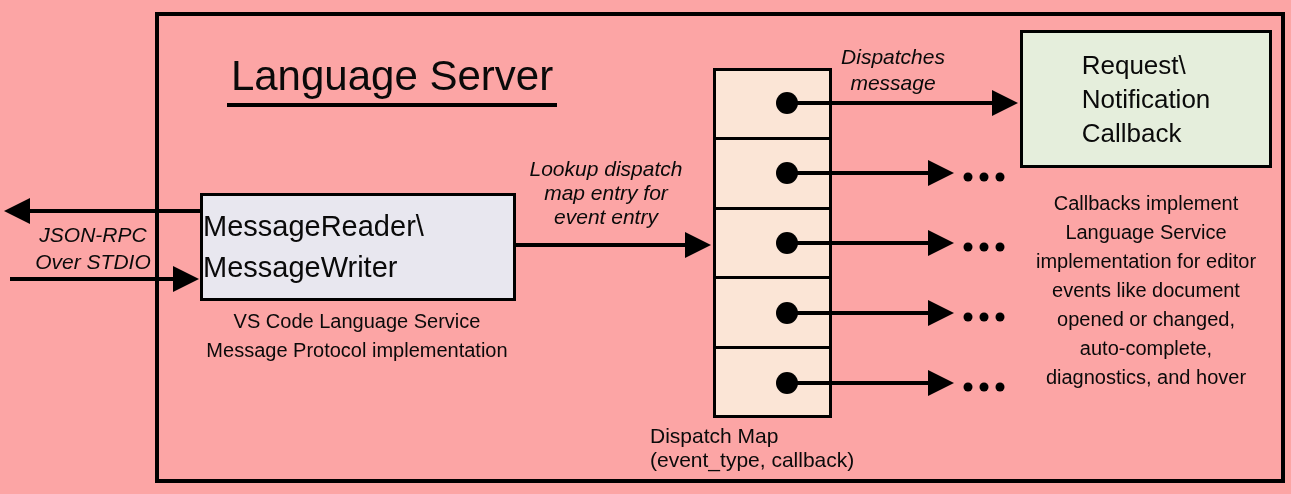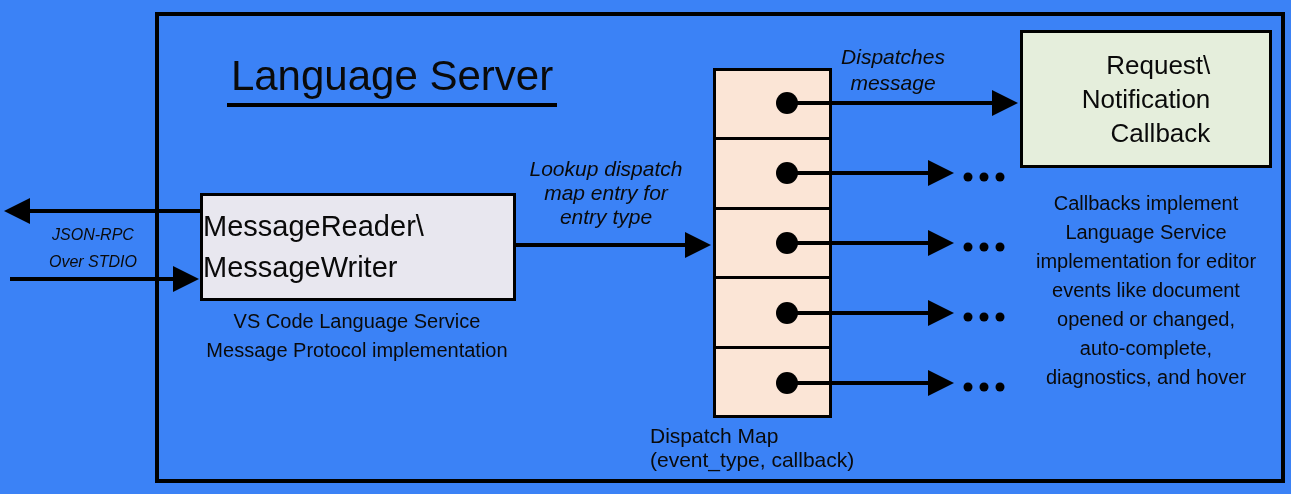--- a/index.html
+++ b/index.html
@@ -2,21 +2,21 @@
 <html><head>
 <meta charset="utf-8">
 <style>
   html, body {
     margin: 0; padding: 0; background: #ffffff;
   }
   .canvas {
     position: relative;
     width: 1291px;
     height: 494px;
-    background: #3b82f6;
+    background: #fca5a5;
     font-family: "Liberation Sans", sans-serif;
     color: #0a0a0a;
     overflow: hidden;
   }
   .pre { white-space: pre-line; }
   .italic { font-style: italic; }
 
   .outer-box {
     position: absolute;
     left: 155px; top: 12px;
@@ -59,21 +59,21 @@
     left: 177px; top: 307px; width: 360px;
     text-align: center;
     font-size: 20px; line-height: 29px;
     z-index: 4;
   }
 
   .stdio-label {
     position: absolute;
     left: 8px; top: 221px; width: 170px;
     text-align: center;
-    font-size: 16px; line-height: 27px;
+    font-size: 21px; line-height: 27px;
     z-index: 4;
   }
 
   .lookup-label {
     position: absolute;
     left: 505px; top: 157px; width: 202px;
     text-align: center;
     font-size: 21px; line-height: 24px;
     z-index: 4;
   }
@@ -112,21 +112,21 @@
 
   .callback-box {
     position: absolute;
     left: 1020px; top: 30px;
     width: 252px; height: 138px;
     background: #e5eedc;
     border: 3px solid #000;
     box-sizing: border-box;
     display: flex;
     align-items: center; justify-content: center;
-    text-align: right;
+    text-align: left;
     font-size: 26px; line-height: 34px;
     z-index: 2;
   }
 
   .callback-caption {
     position: absolute;
     left: 1008px; top: 189px; width: 276px;
     text-align: center;
     font-size: 20px; line-height: 29px;
     z-index: 4;
@@ -156,21 +156,21 @@
 
   <div class="reader-box">
     <div>MessageReader\</div>
     <div>MessageWriter</div>
   </div>
   <div class="reader-caption pre">VS Code Language Service
 Message Protocol implementation</div>
 
   <div class="lookup-label italic pre">Lookup dispatch
 map entry for
-entry type</div>
+event entry</div>
 
   <div class="dispatch-map">
     <div class="dispatch-cell"></div>
     <div class="dispatch-cell"></div>
     <div class="dispatch-cell"></div>
     <div class="dispatch-cell"></div>
     <div class="dispatch-cell"></div>
   </div>
   <div class="map-caption pre">Dispatch Map
 (event_type, callback)</div>

